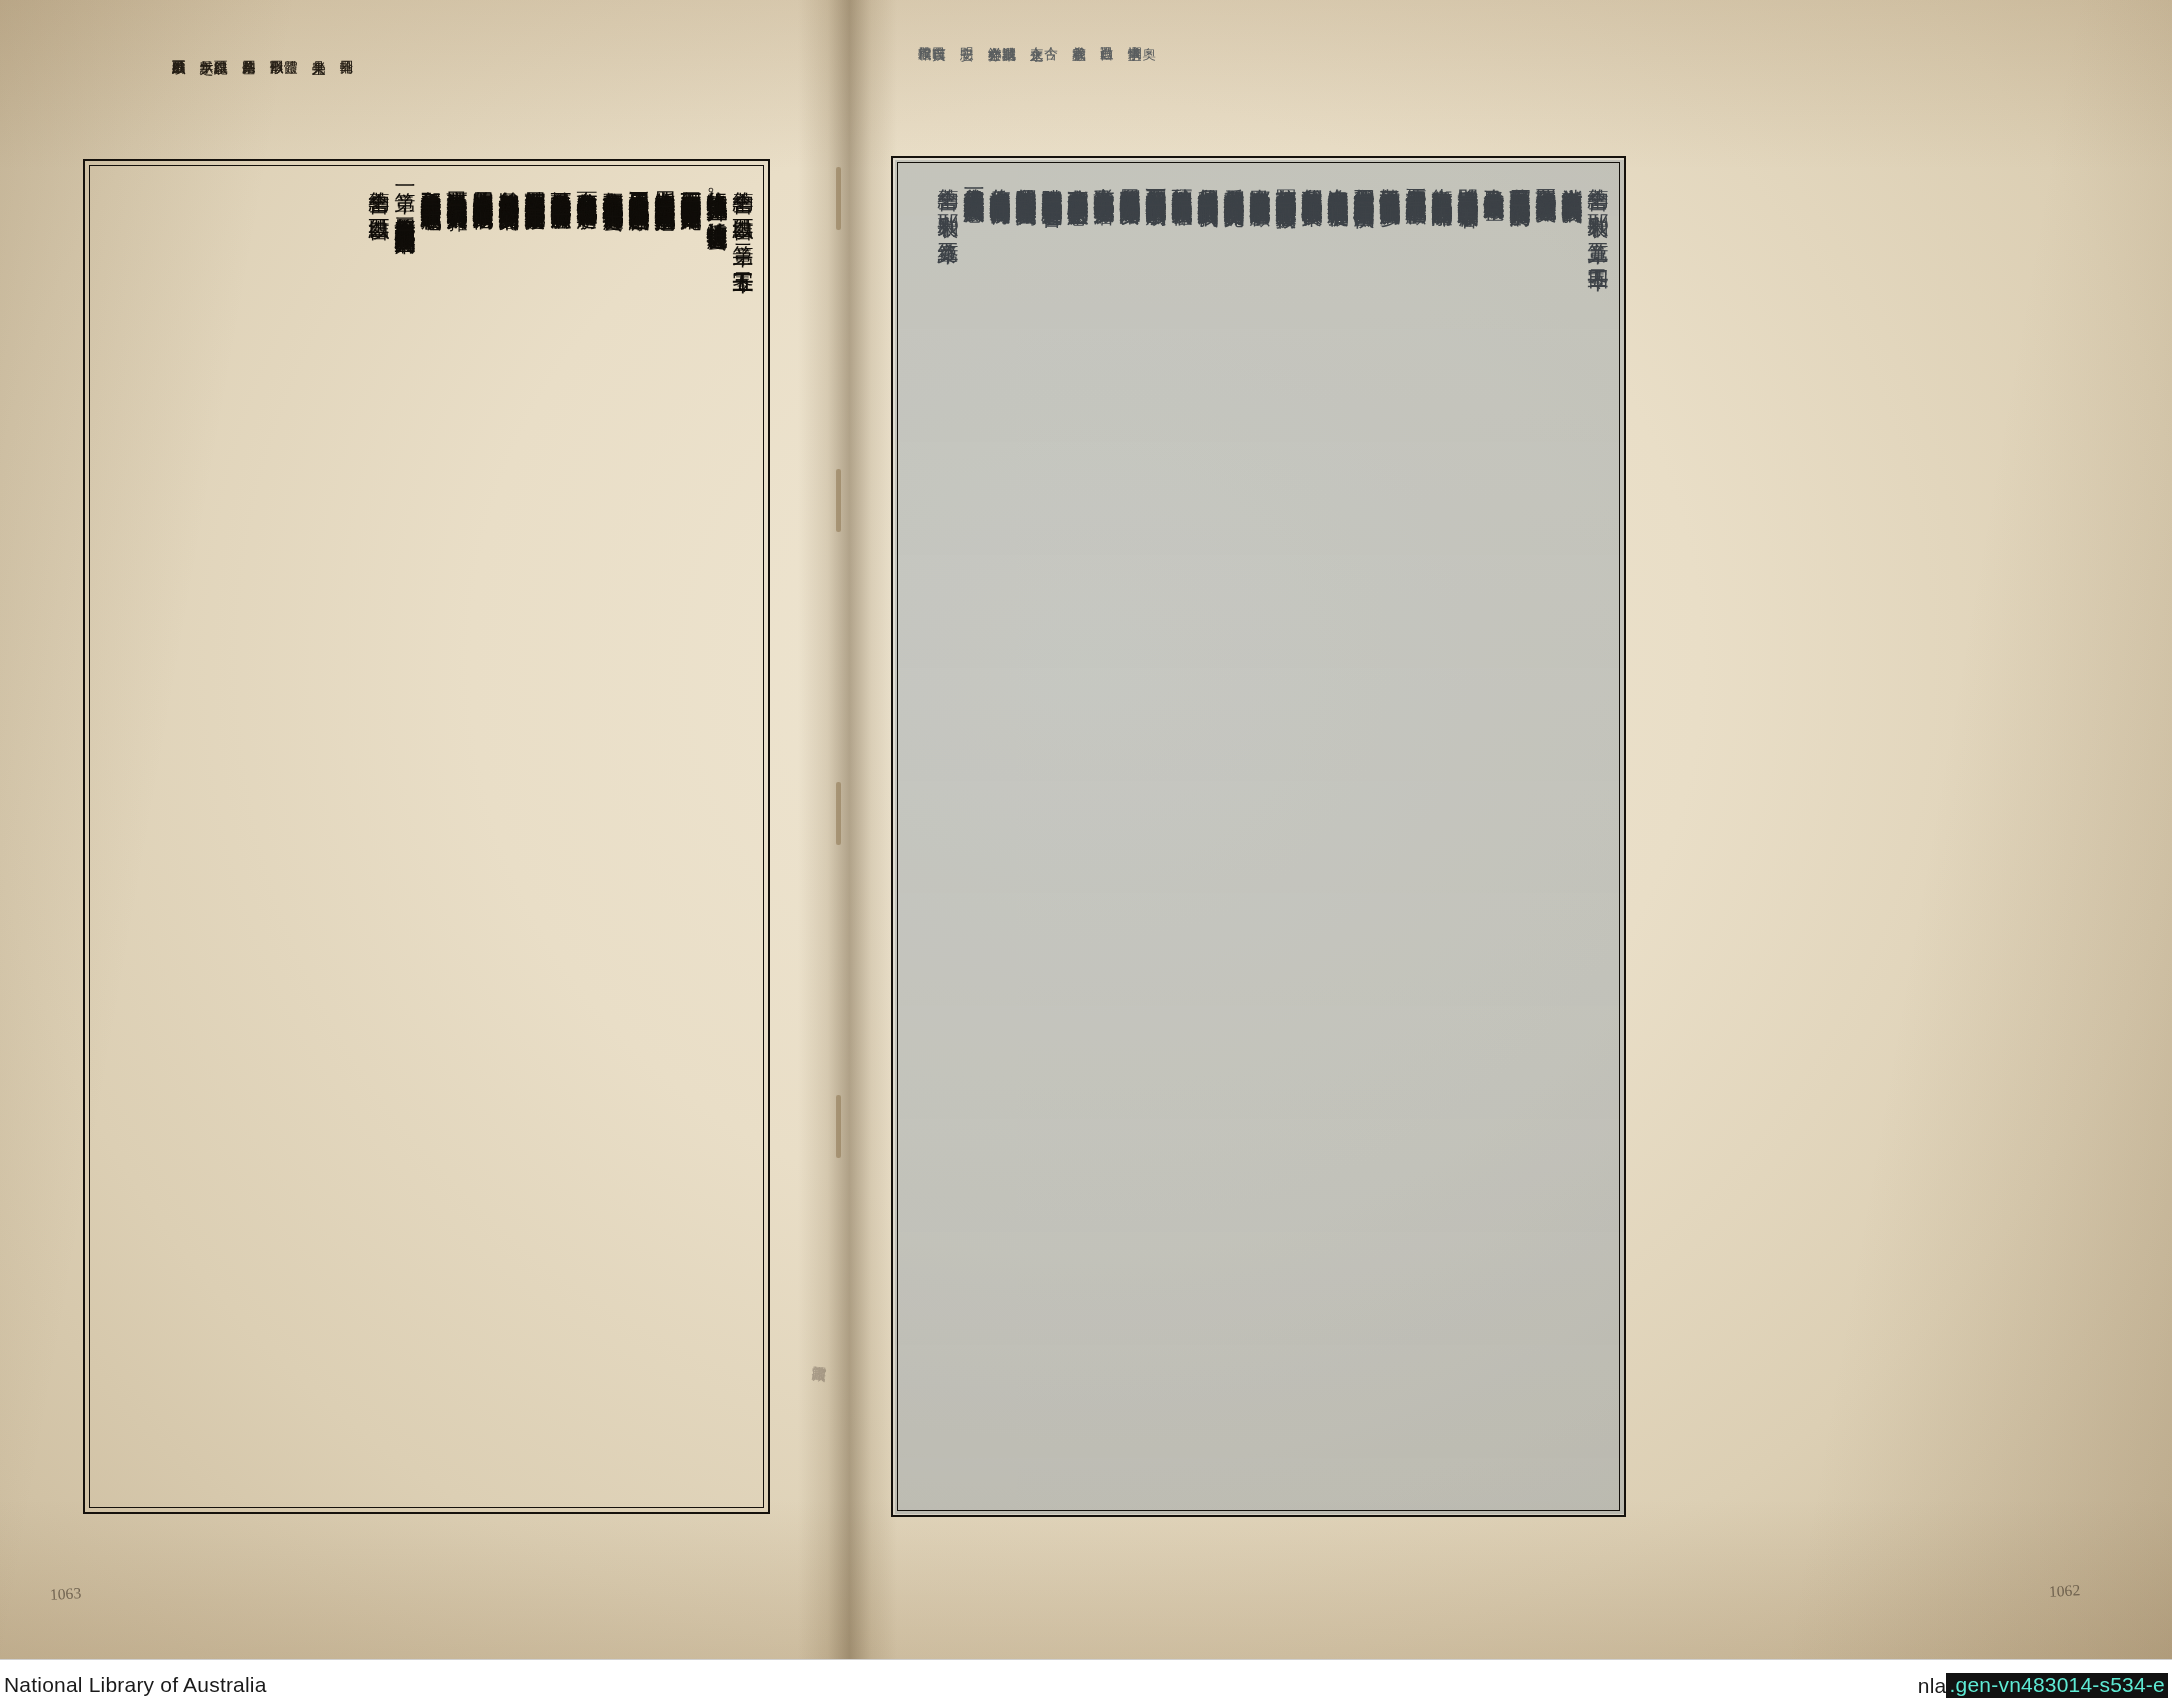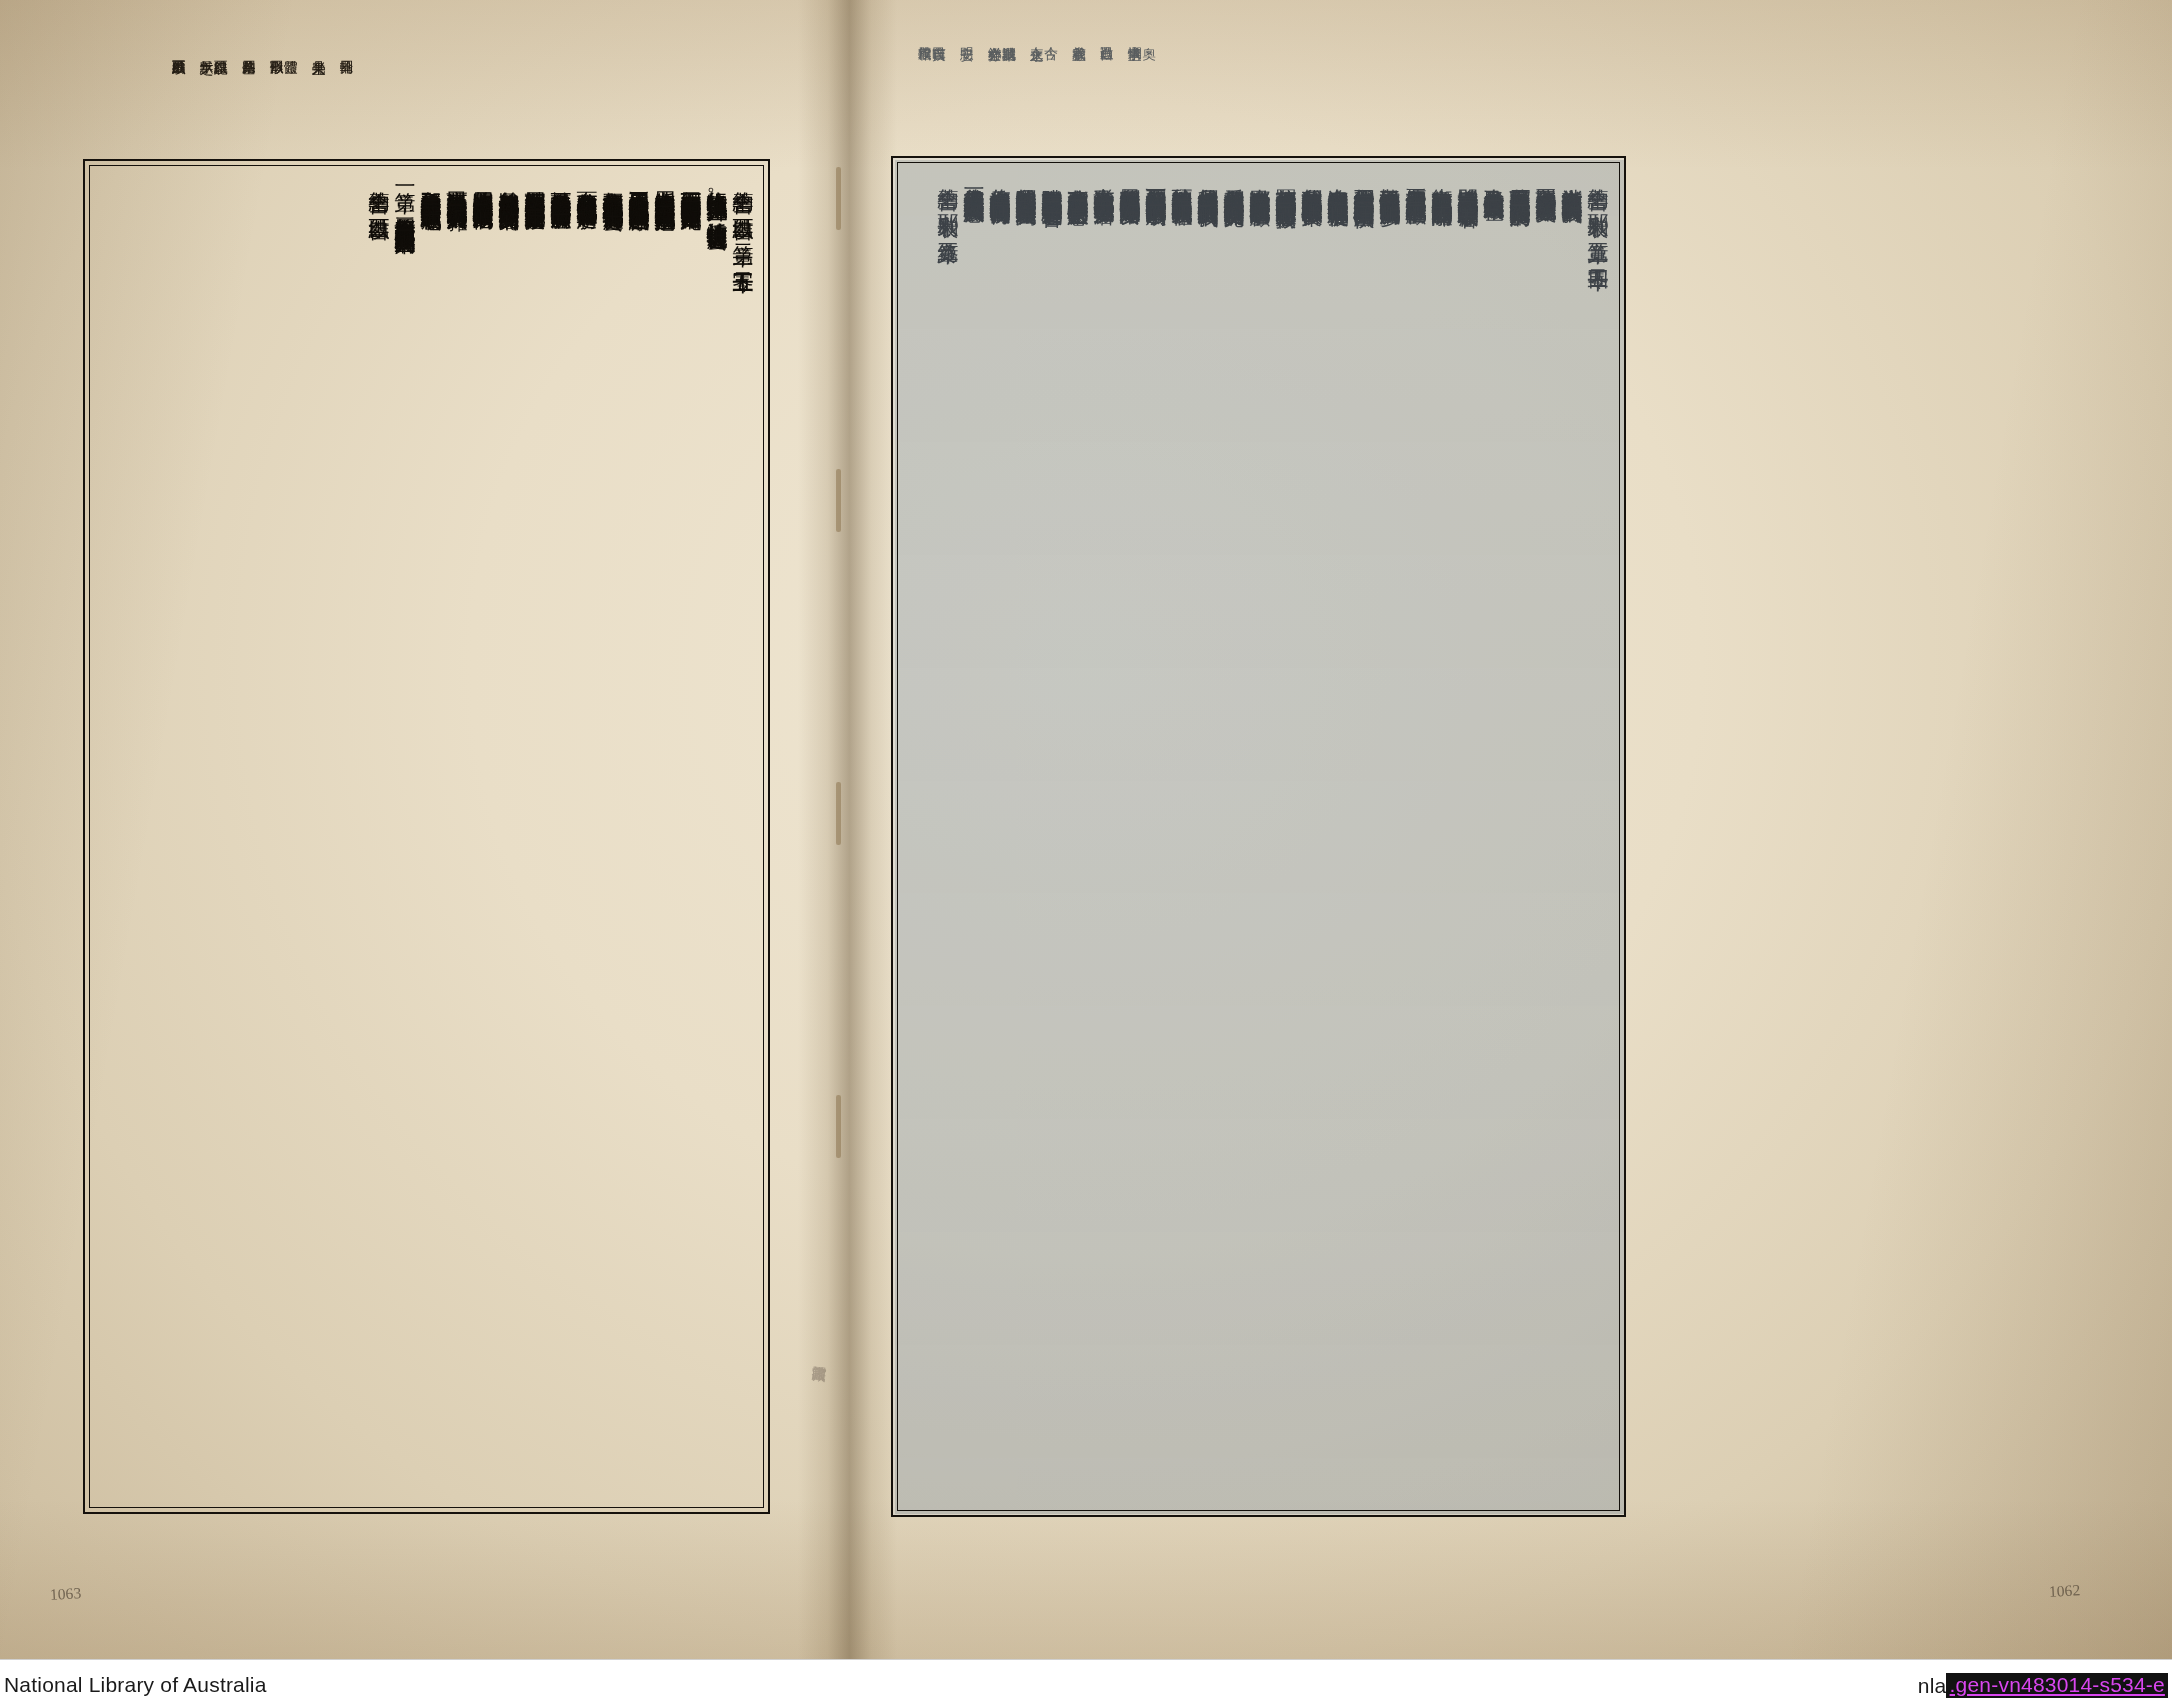--- a/index.html
+++ b/index.html
@@ -189,23 +189,22 @@
   }
   .footer-left, .footer-right {
     font-family: "Liberation Sans", sans-serif;
     font-size: 21px;
     color: #1a1a1a;
     letter-spacing: 0.2px;
   }
   .blk {
     display: inline-block;
     background: #121212;
-    color: #d946ef;
+    color: #5eead4;
     padding: 0.5px 3.1px;
-    text-decoration: underline;
   }
 </style>
 </head>
 <body>
 
 <div class="page">
 
   <div class="paper"></div>
   <div class="paper-tone"></div>
 

